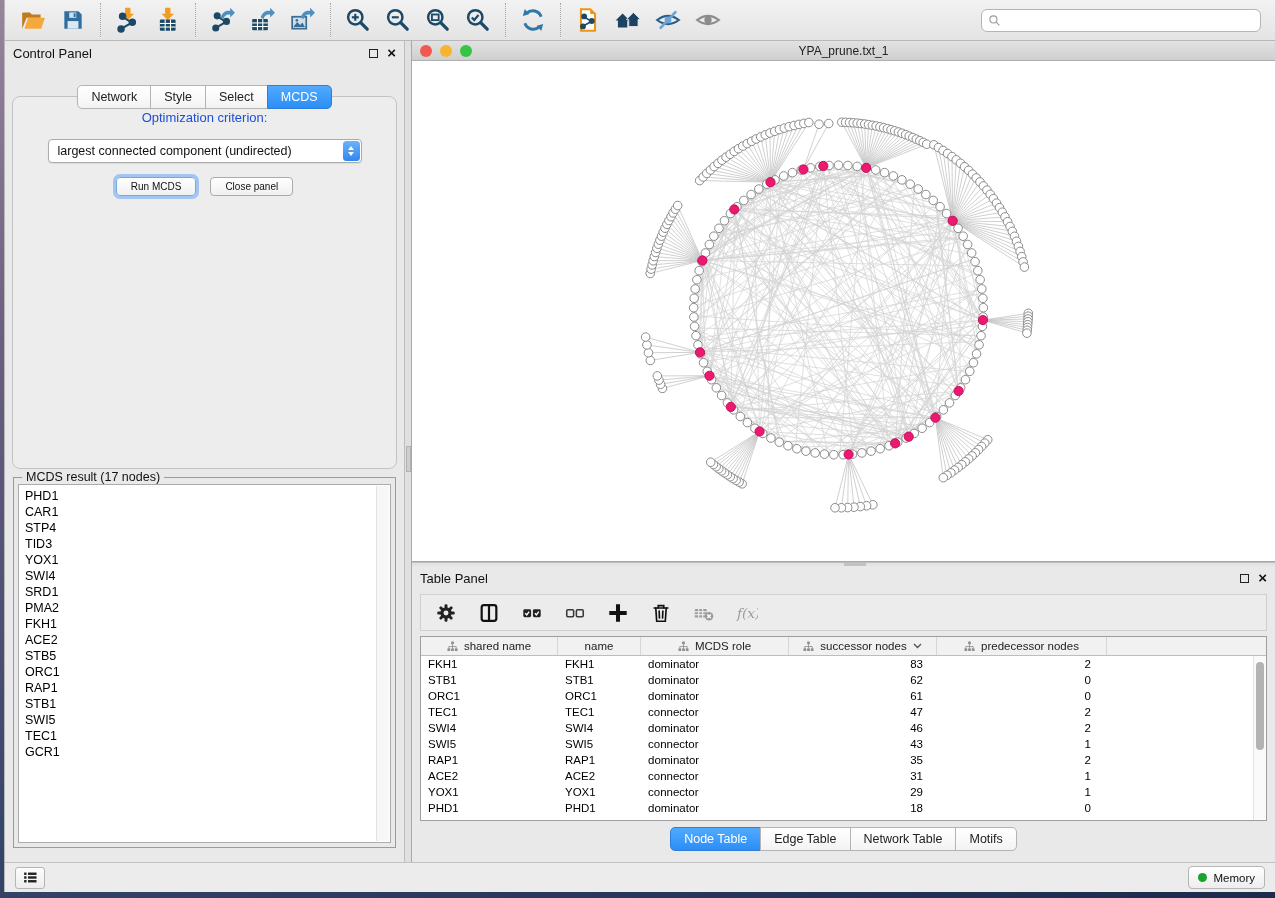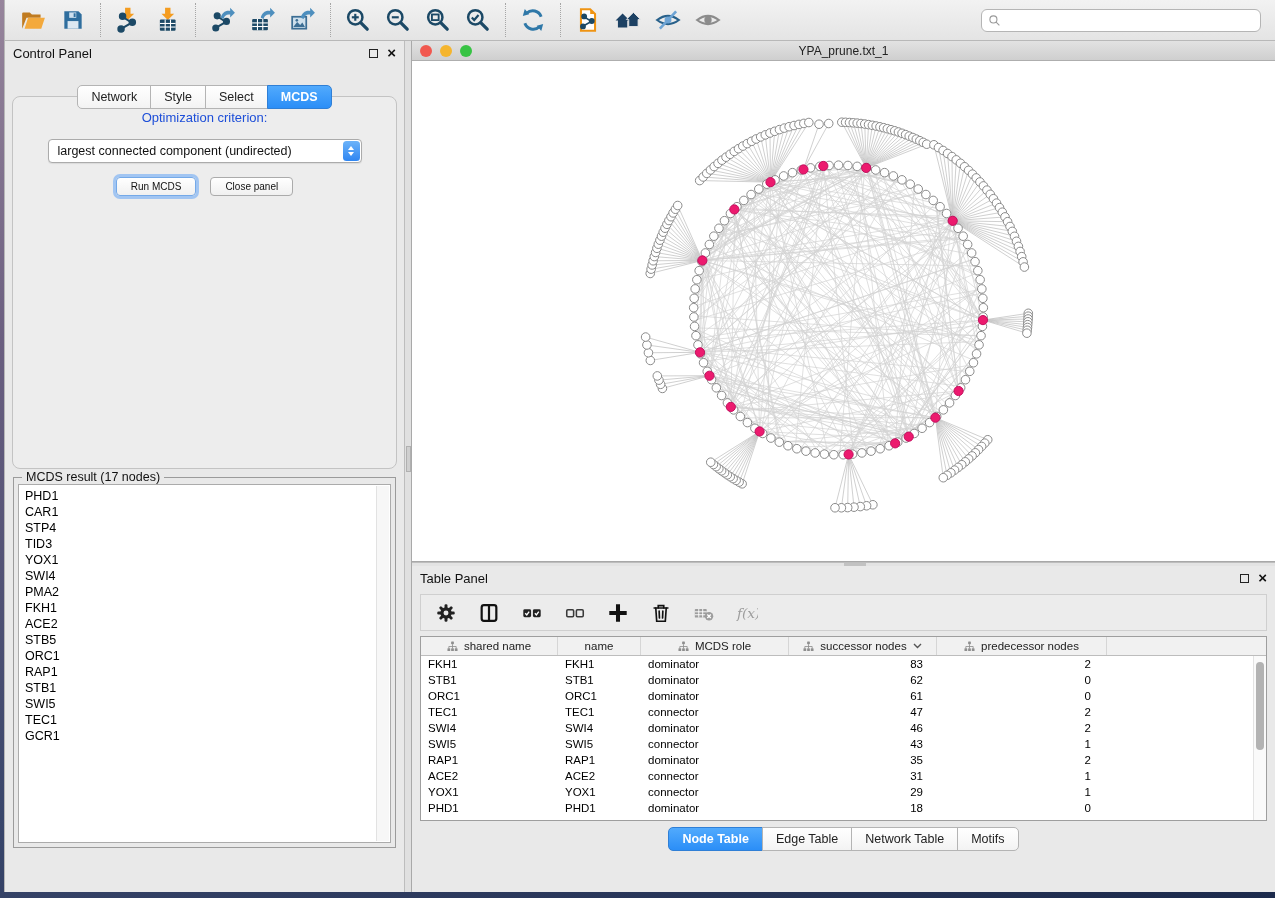--- a/index.html
+++ b/index.html
@@ -34,21 +34,21 @@
   .panel-title { font-size:13px; color:#111; }
   .panel-header-icons { margin-left:auto; display:flex; align-items:center; gap:9px; }
   .float-box { width:9px; height:9px; border:1.6px solid #222; display:inline-block; }
   .close-x { font-size:15px; font-weight:bold; color:#111; line-height:10px; }
 
   .tab-strip { display:flex; justify-content:center; margin-top:20px; position:relative; z-index:2; }
   .seg-tab { font-size:12.5px; padding:4px 13px; background:linear-gradient(#ffffff,#f3f3f3);
     border:1px solid #b4b4b4; margin-left:-1px; color:#222; cursor:default; }
   .seg-tab:first-child { border-radius:5px 0 0 5px; margin-left:0; }
   .seg-tab:last-child { border-radius:0 5px 5px 0; }
-  .seg-tab.active { background:linear-gradient(#51aafd,#2b8ef7); color:#fff; border-color:#2f7fd6;font-weight:bold; }
+  .seg-tab.active { background:linear-gradient(#51aafd,#2b8ef7); color:#fff; border-color:#2f7fd6; }
 
   .inner-panel { margin:-13px 7px 0 7px; padding-top:13px; height:373px; flex:0 0 auto;
     background:#ededed; border:1px solid #c3c3c3; border-radius:8px; position:relative; z-index:1; }
   .opt-label { text-align:center; font-size:13px; color:#1d4ed8; }
   .combo { margin:14px auto 0; width:314px; height:24px; background:#fff; border:1px solid #ababab;
     border-radius:4px; display:flex; align-items:center; padding-left:9px; box-shadow:0 1px 1px rgba(0,0,0,.08); }
   .combo-value { flex:1; font-size:12.5px; color:#111; white-space:nowrap; }
   .combo-stepper { width:17px; height:20px; margin:1px; border-radius:3.5px;
     background:linear-gradient(#6cb3f9,#2f86f2); display:flex; flex-direction:column;
     align-items:center; justify-content:center; gap:2px; }
@@ -331,20 +331,21 @@
       <div class="mcds-fieldset">
         <span class="mcds-legend">MCDS result (17 nodes)</span>
         <div class="mcds-scrollpane">
           <div class="mcds-list" id="mcds-list">
               <div>PHD1</div>
               <div>CAR1</div>
               <div>STP4</div>
               <div>TID3</div>
               <div>YOX1</div>
               <div>SWI4</div>
+              <div>SRD1</div>
               <div>PMA2</div>
               <div>FKH1</div>
               <div>ACE2</div>
               <div>STB5</div>
               <div>ORC1</div>
               <div>RAP1</div>
               <div>STB1</div>
               <div>SWI5</div>
               <div>TEC1</div>
               <div>GCR1</div>
@@ -1339,13 +1340,31 @@
         <div class="bottom-tabs" id="bottom-tabs">
             <span class="seg-tab active">Node Table</span>
             <span class="seg-tab">Edge Table</span>
             <span class="seg-tab">Network Table</span>
             <span class="seg-tab">Motifs</span>
           </div>
       </div>
     </div>
   </div>
 
+  <div class="status-bar">
+    <span class="status-list-btn">
+      <svg viewBox="0 0 24 24">
+          <g fill="#222">
+            <rect x="3" y="5" width="3.4" height="3.4"></rect>
+            <rect x="8.5" y="5" width="12" height="3.4"></rect>
+            <rect x="3" y="10.3" width="3.4" height="3.4"></rect>
+            <rect x="8.5" y="10.3" width="12" height="3.4"></rect>
+            <rect x="3" y="15.6" width="3.4" height="3.4"></rect>
+            <rect x="8.5" y="15.6" width="12" height="3.4"></rect>
+          </g>
+        </svg>
+    </span>
+    <span class="memory-btn">
+      <span class="memory-dot"></span>
+      <span>Memory</span>
+    </span>
+  </div>
 </div>
 
 </body></html>

